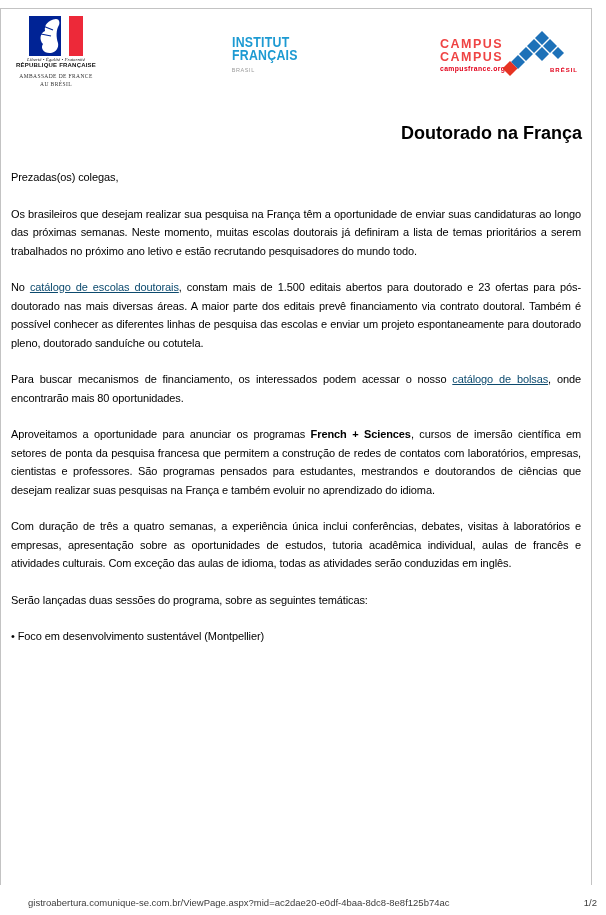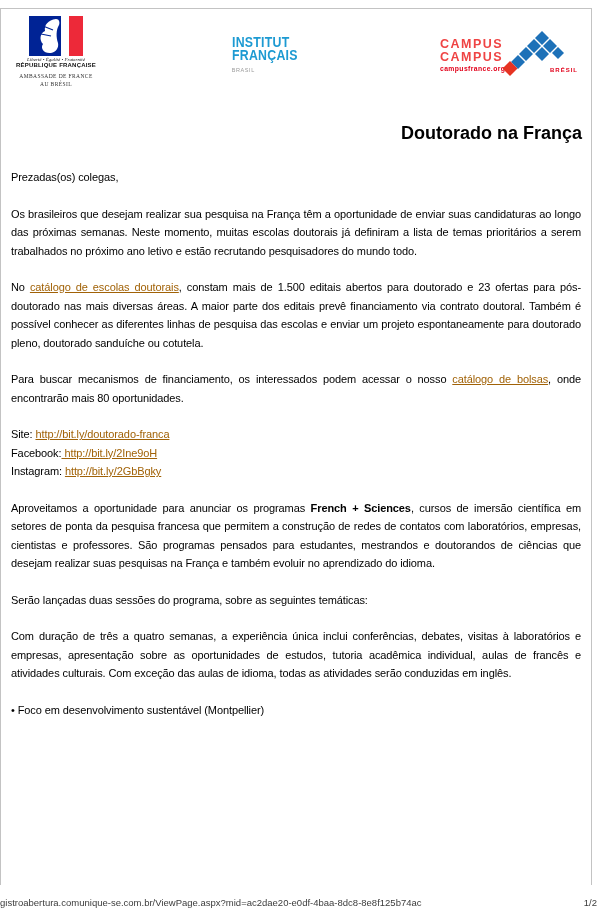--- a/index.html
+++ b/index.html
@@ -82,36 +82,37 @@
   
   .title {
     text-align: right;
     font-weight: bold;
     font-size: 18px;
     margin: 27px 0 24px 0;
   }
   .doc { padding: 0 1px; font-size: 11px; line-height: 18.5px; letter-spacing: -0.1px; }
   .p  { margin-bottom: 18px; }
   .pj { text-align: justify; }
-  a.lnk { color: #a16207; text-decoration: underline; cursor: pointer; }
+  a.lnk { color: #0c4a6e; text-decoration: underline; cursor: pointer; }
   .channel { line-height: 18.5px; }
   .bullet-line { line-height: 18.5px; margin-bottom: 2px; }
   .bullets { margin-bottom: 16px; }
   b.fs { font-weight: bold; }
   
   .print-footer {
     position: absolute;
     left: 0; bottom: 7px;
     width: 606px;
     display: flex;
     justify-content: space-between;
     align-items: baseline;
     font-size: 9.5px;
     color: #3c3c3c;
     padding-right: 9px;
+    padding-left: 28px;
   }
   .footer-url { white-space: nowrap; }
 </style>
 </head>
 <body>
 
 <div class="frame">
 
   <div class="logos">
 
@@ -169,31 +170,26 @@
 
     <p class="p">Prezadas(os) colegas,</p>
 
     <p class="p pj">Os brasileiros que desejam realizar sua pesquisa na França têm a oportunidade de enviar suas candidaturas ao longo das próximas semanas. Neste momento, muitas escolas doutorais já definiram a lista de temas prioritários a serem trabalhados no próximo ano letivo e estão recrutando pesquisadores do mundo todo.</p>
 
     <p class="p pj"><span>No </span><a class="lnk">catálogo de escolas doutorais</a><span>, constam mais de 1.500 editais abertos para doutorado e 23 ofertas para pós-doutorado nas mais diversas áreas. A maior parte dos editais prevê financiamento via contrato doutoral. Também é possível conhecer as diferentes linhas de pesquisa das escolas e enviar um projeto espontaneamente para doutorado pleno, doutorado sanduíche ou cotutela.</span></p>
 
     <p class="p pj"><span>Para buscar mecanismos de financiamento, os interessados podem acessar o nosso </span><a class="lnk">catálogo de bolsas</a><span>, onde encontrarão mais 80 oportunidades.</span></p>
 
 
-    <div class="p">
-      <div class="channel"><span>Site: </span><a class="lnk">http://bit.ly/doutorado-franca</a></div>
-      <div class="channel"><span>Facebook:</span><a class="lnk"> http://bit.ly/2Ine9oH</a></div>
-      <div class="channel"><span>Instagram: </span><a class="lnk">http://bit.ly/2GbBgky</a></div>
-    </div>
 
     <p class="p pj"><span>Aproveitamos a oportunidade para anunciar os programas </span><b class="fs">French + Sciences</b><span>, cursos de imersão científica em setores de ponta da pesquisa francesa que permitem a construção de redes de contatos com laboratórios, empresas, cientistas e professores. São programas pensados para estudantes, mestrandos e doutorandos de ciências que desejam realizar suas pesquisas na França e também evoluir no aprendizado do idioma.</span></p>
 
+    <p class="p pj">Com duração de três a quatro semanas, a experiência única inclui conferências, debates, visitas à laboratórios e empresas, apresentação sobre as oportunidades de estudos, tutoria acadêmica individual, aulas de francês e atividades culturais. Com exceção das aulas de idioma, todas as atividades serão conduzidas em inglês.</p>
+
     <p class="p">Serão lançadas duas sessões do programa, sobre as seguintes temáticas:</p>
-
-    <p class="p pj">Com duração de três a quatro semanas, a experiência única inclui conferências, debates, visitas à laboratórios e empresas, apresentação sobre as oportunidades de estudos, tutoria acadêmica individual, aulas de francês e atividades culturais. Com exceção das aulas de idioma, todas as atividades serão conduzidas em inglês.</p>
 
     <div class="p bullets">
       <div class="bullet-line">• Foco em desenvolvimento sustentável (Montpellier)</div>
     </div>
 
 
   </div>
 </div>
 
 <div class="print-footer">

